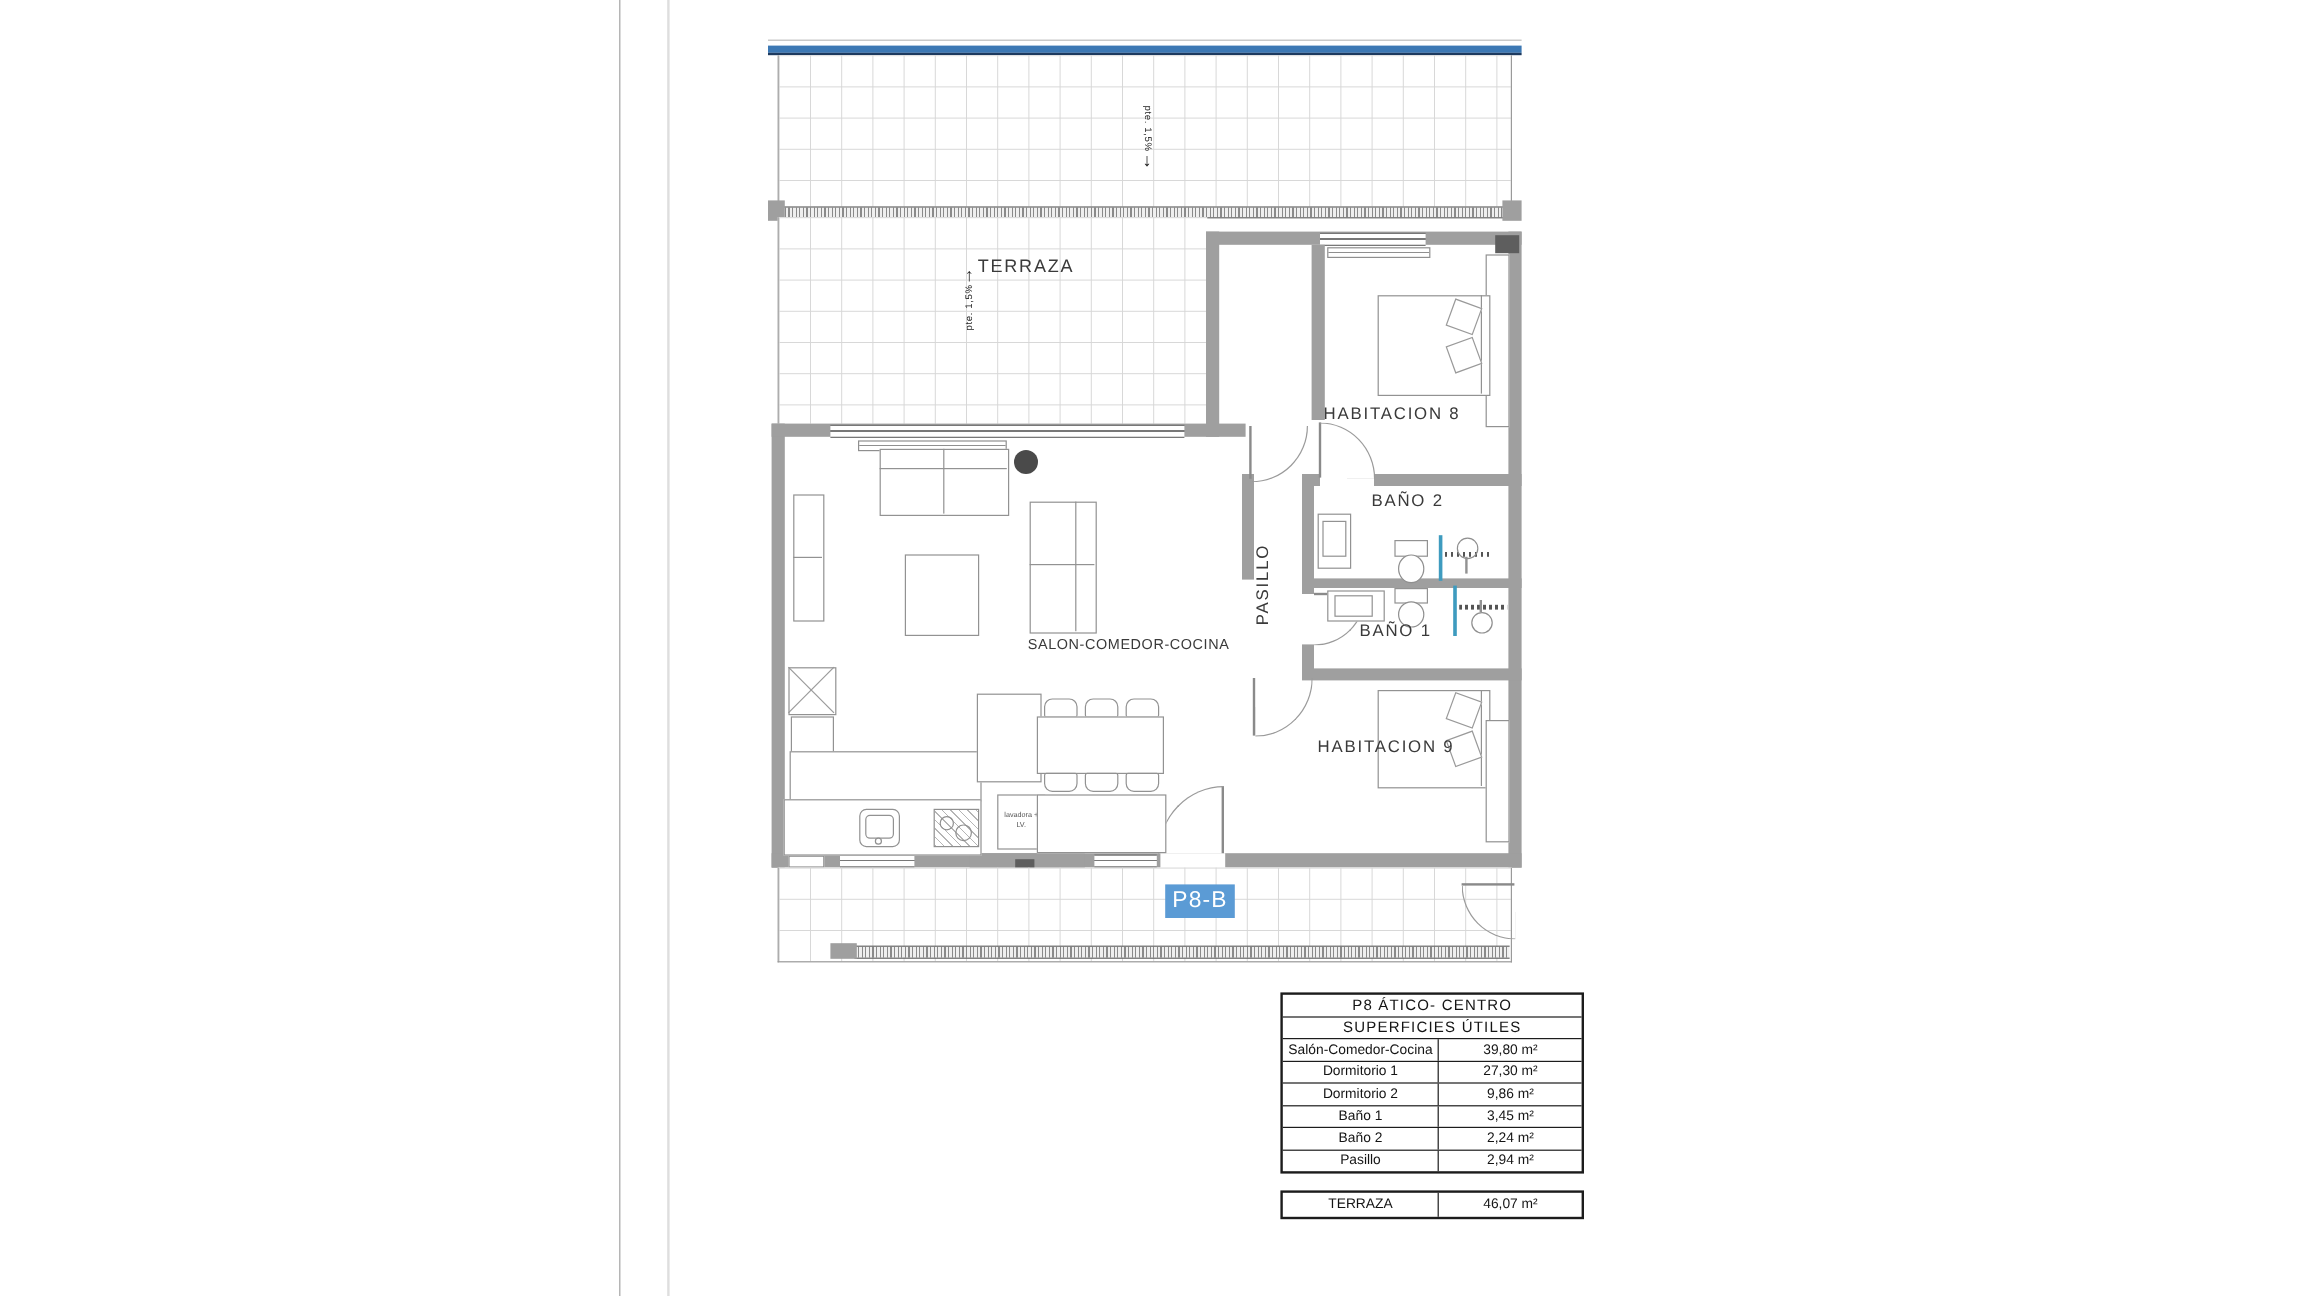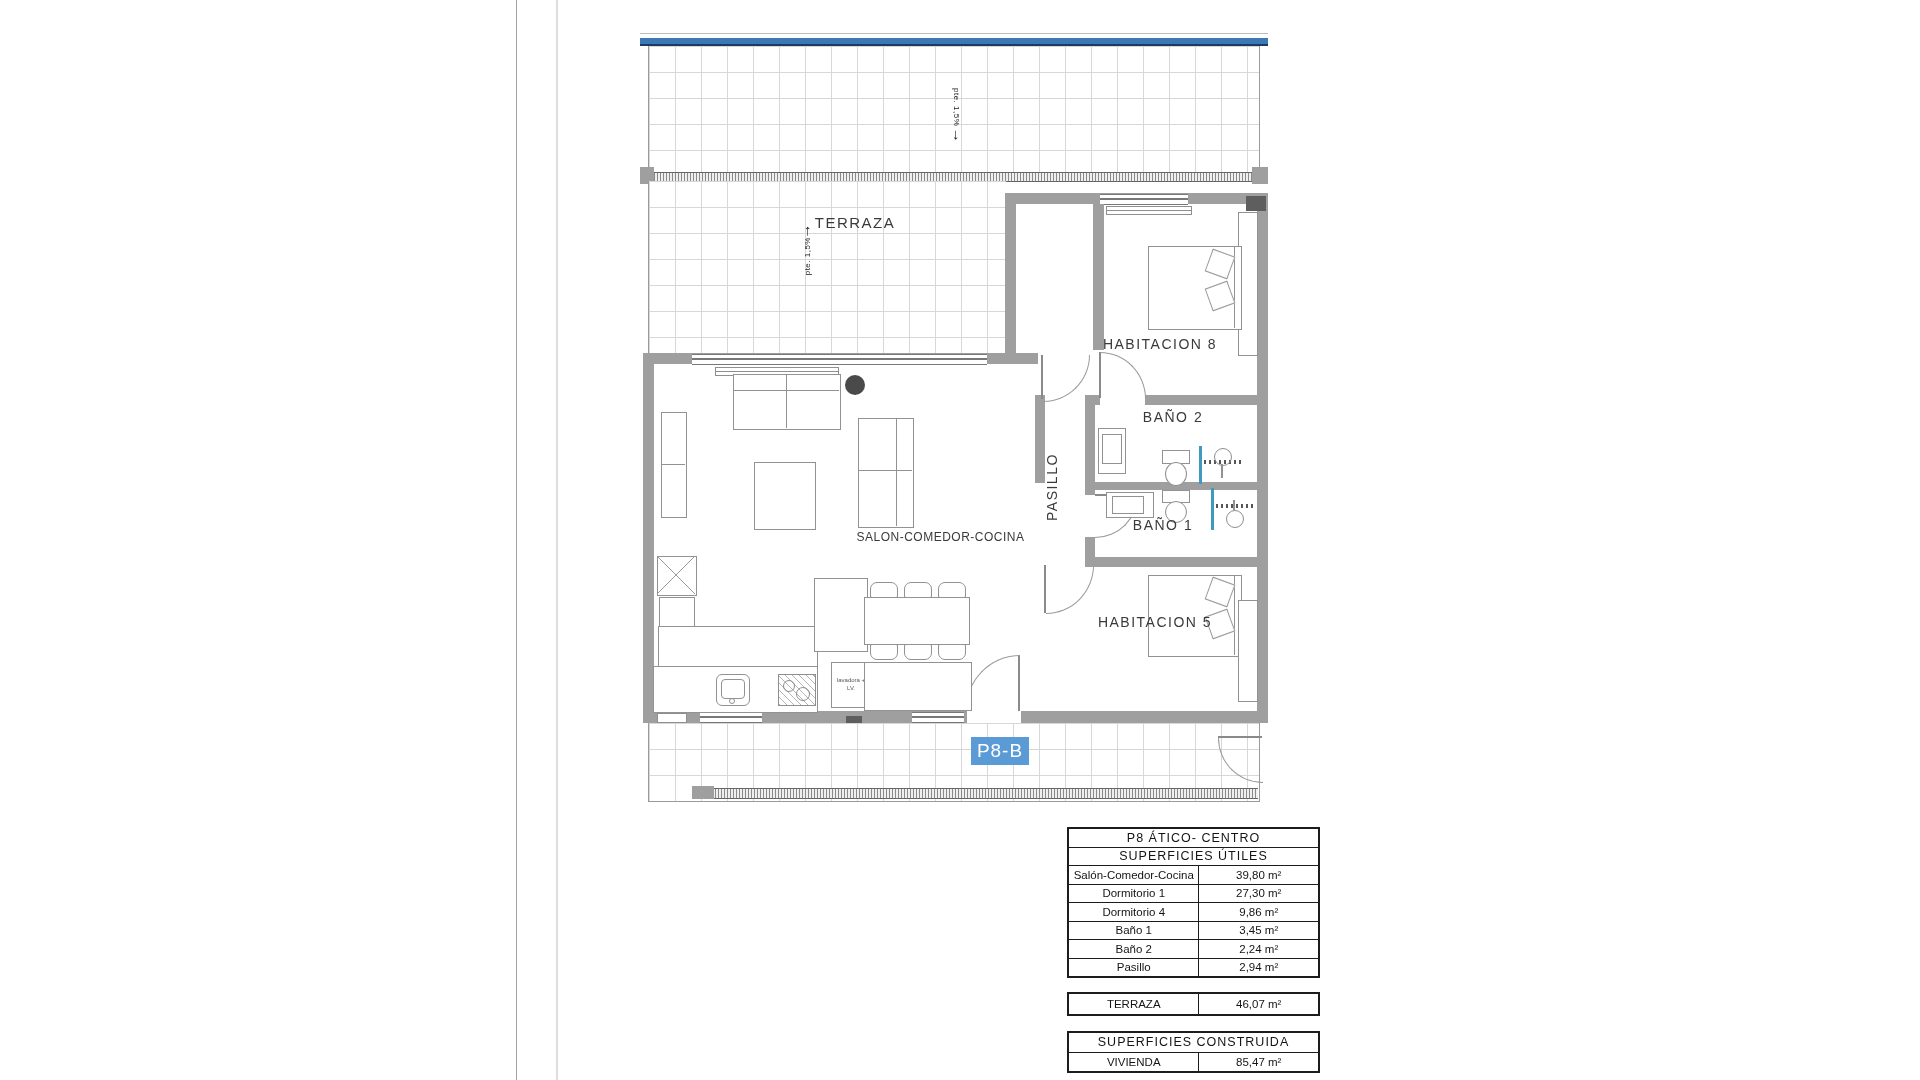--- a/index.html
+++ b/index.html
@@ -192,42 +192,42 @@
   <div class="thin" style="left:1234px;top:575px;width:1px;height:80px;"></div>
   <div class="pillow" style="left:1208px;top:580px;width:22px;height:22px;transform:rotate(20deg);"></div>
   <div class="pillow" style="left:1208px;top:612px;width:22px;height:22px;transform:rotate(-20deg);"></div>
   <div class="outline" style="left:1238px;top:600px;width:18px;height:100px;"></div>
 
   <div class="label" style="left:838px;top:530px;width:205px;font-size:12px;letter-spacing:0.5px;">SALON-COMEDOR-COCINA</div>
   <div class="label vtext" style="left:1044px;top:440px;height:95px;font-size:14px;">PASILLO</div>
   <div class="label" style="left:1090px;top:336px;width:140px;">HABITACION 8</div>
   <div class="label" style="left:1128px;top:409px;width:90px;">BAÑO 2</div>
   <div class="label" style="left:1118px;top:517px;width:90px;">BAÑO 1</div>
-  <div class="label" style="left:1080px;top:614px;width:150px;">HABITACION 5</div>
+  <div class="label" style="left:1080px;top:614px;width:150px;">HABITACION 9</div>
 
   <div class="grid edge-l edge-r edge-b" style="left:648px;top:723px;width:610px;height:78px;"></div>
   <div class="tag" style="left:971px;top:737px;width:58px;height:28px;">P8-B</div>
   <div class="leaf" style="left:1218px;top:736px;width:44px;height:2px;"></div>
   <div class="arc bl" style="left:1218px;top:738px;width:44px;height:44px;"></div>
   <div class="hatchwall" style="left:712px;top:788px;width:546px;height:9px;"></div>
   <div class="wall" style="left:692px;top:786px;width:22px;height:13px;"></div>
 
   <div class="tbl" style="left:1067px;top:827px;width:249px;height:147px;">
     <div class="tr th">P8 ÁTICO- CENTRO</div>
     <div class="tr th">SUPERFICIES ÚTILES</div>
     <div class="tr">
       <div class="td l">Salón-Comedor-Cocina</div>
       <div class="td v">39,80 m²</div>
     </div>
     <div class="tr">
       <div class="td l">Dormitorio 1</div>
       <div class="td v">27,30 m²</div>
     </div>
     <div class="tr">
-      <div class="td l">Dormitorio 4</div>
+      <div class="td l">Dormitorio 2</div>
       <div class="td v">9,86 m²</div>
     </div>
     <div class="tr">
       <div class="td l">Baño 1</div>
       <div class="td v">3,45 m²</div>
     </div>
     <div class="tr">
       <div class="td l">Baño 2</div>
       <div class="td v">2,24 m²</div>
     </div>
@@ -237,21 +237,14 @@
     </div>
   </div>
 
   <div class="tbl" style="left:1067px;top:992px;width:249px;height:20px;">
     <div class="tr">
       <div class="td l">TERRAZA</div>
       <div class="td v">46,07 m²</div>
     </div>
   </div>
 
-  <div class="tbl" style="left:1067px;top:1031px;width:249px;height:38px;">
-    <div class="tr th">SUPERFICIES CONSTRUIDA</div>
-    <div class="tr">
-      <div class="td l">VIVIENDA</div>
-      <div class="td v">85,47 m²</div>
-    </div>
-  </div>
 
 </div>
 
 </body></html>

